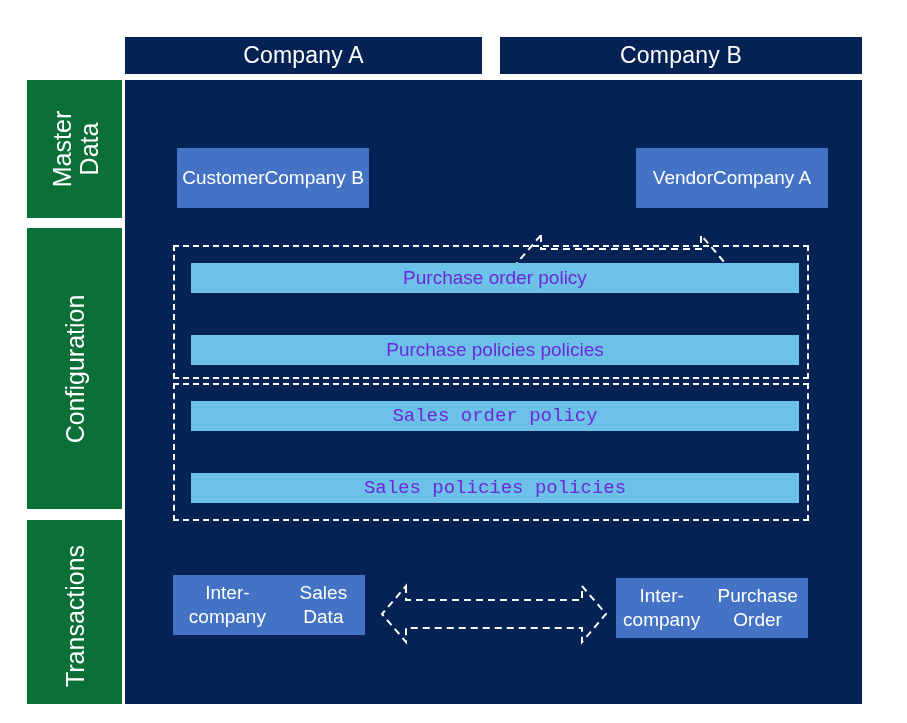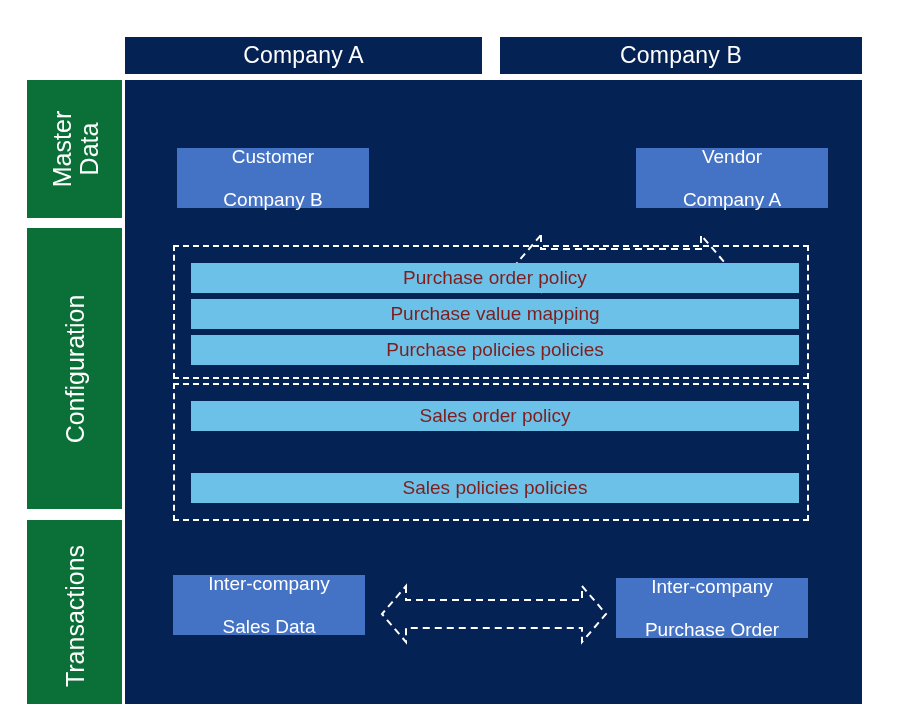--- a/index.html
+++ b/index.html
@@ -65,25 +65,24 @@
   #row-label-transactions  { left: 27px; top: 520px; width: 95px;  height: 191px; }
 
   
   .entity-box {
     position: absolute;
     background: #4472c4;
     color: #ffffff;
     font-size: 19px;
     line-height: 1.25;
     display: flex;
-    flex-direction: column;
+    flex-direction: row;
     align-items: center;
     justify-content: center;
     text-align: center;
-    gap: 19px;
   }
   #box-customer-company-b { left: 177px; top: 148px; width: 192px; height: 60px; }
   #box-vendor-company-a   { left: 612px; top: 148px; width: 192px; height: 60px; }
   #box-intercompany-sales-order    { left: 173px; top: 575px; width: 192px; height: 60px; }
   #box-intercompany-purchase-order { left: 616px; top: 578px; width: 192px; height: 60px; }
 
   
   .arrow-svg { position: absolute; overflow: visible; }
   #arrow-master-data  { left: 388px; top: 147px; }
   #arrow-transactions { left: 378px; top: 576px; }
@@ -93,29 +92,29 @@
     position: absolute;
     border: 2px dashed #ffffff;
     box-sizing: border-box;
   }
   #group-purchase { left: 173px; top: 245px; width: 636px; height: 134px; }
   #group-sales    { left: 173px; top: 383px; width: 636px; height: 138px; }
 
   .policy-bar {
     position: absolute;
     background: #6cc1e8;
-    color: #7f1d1d;
+    color: #6d28d9;
     font-size: 19px;
     display: flex;
     align-items: center;
     justify-content: center;
     text-align: center;
   }
   #group-purchase .policy-bar { left: 16px; width: 608px; height: 30px; }
-  #group-sales .policy-bar    { left: 16px; width: 608px; height: 30px; }
+  #group-sales .policy-bar    { left: 16px; width: 608px; height: 30px; font-family: Liberation Mono, monospace; }
   .policy-bar.p0 { top: 16px; }
   .policy-bar.p1 { top: 52px; }
   .policy-bar.p2 { top: 88px; }
 </style>
 </head>
 <body>
 
 <div id="canvas">
 
   <div class="col-header" id="header-company-a">
@@ -136,21 +135,20 @@
       <path d="M 28 8 L 28 22 L 188 22 L 188 8 L 212 36 L 188 64 L 188 50 L 28 50 L 28 64 L 4 36 Z" fill="none" stroke="#ffffff" stroke-width="2" stroke-dasharray="7,5" stroke-linejoin="miter"></path>
     </svg>
 
     <div class="entity-box" id="box-vendor-company-a" style="left:511px; top:68px;">
       <span>Vendor</span>
       <span>Company A</span>
     </div>
 
     <div class="policy-group" id="group-purchase" style="left:48px; top:165px;">
       <div class="policy-bar p0">Purchase order policy</div>
-      <div class="policy-bar p1">Purchase value mapping</div>
       <div class="policy-bar p2">Purchase policies policies</div>
     </div>
 
     <div class="policy-group" id="group-sales" style="left:48px; top:303px;">
       <div class="policy-bar p0">Sales order policy</div>
       <div class="policy-bar p2">Sales policies policies</div>
     </div>
 
     <div class="entity-box" id="box-intercompany-sales-order" style="left:48px; top:495px;">
       <span>Inter-company</span>

